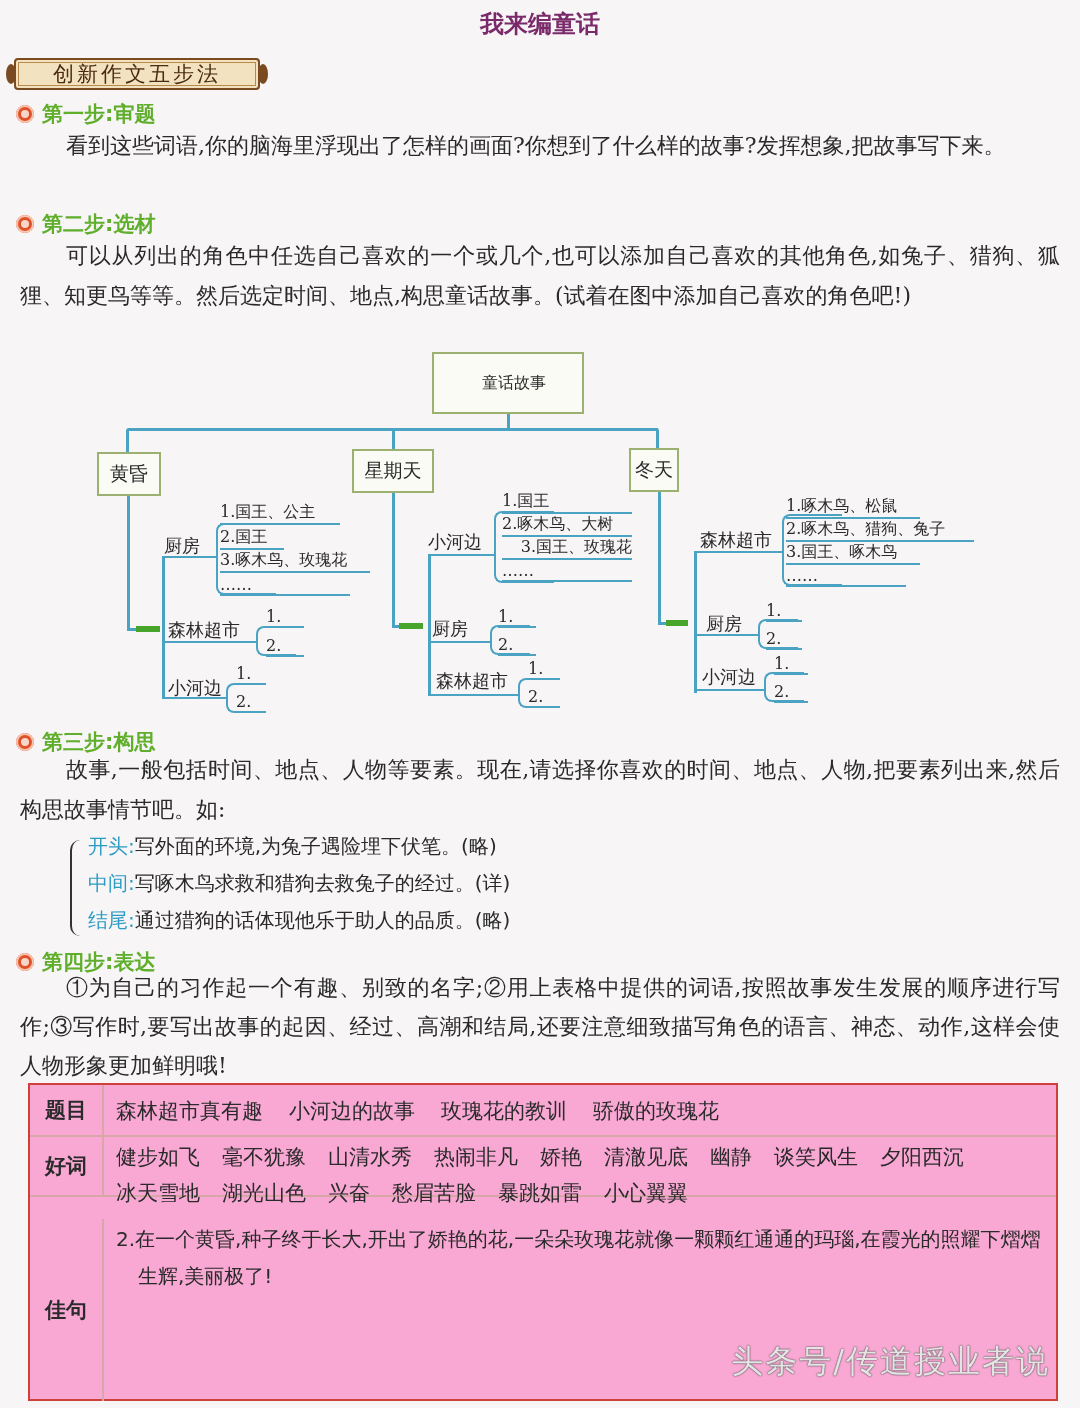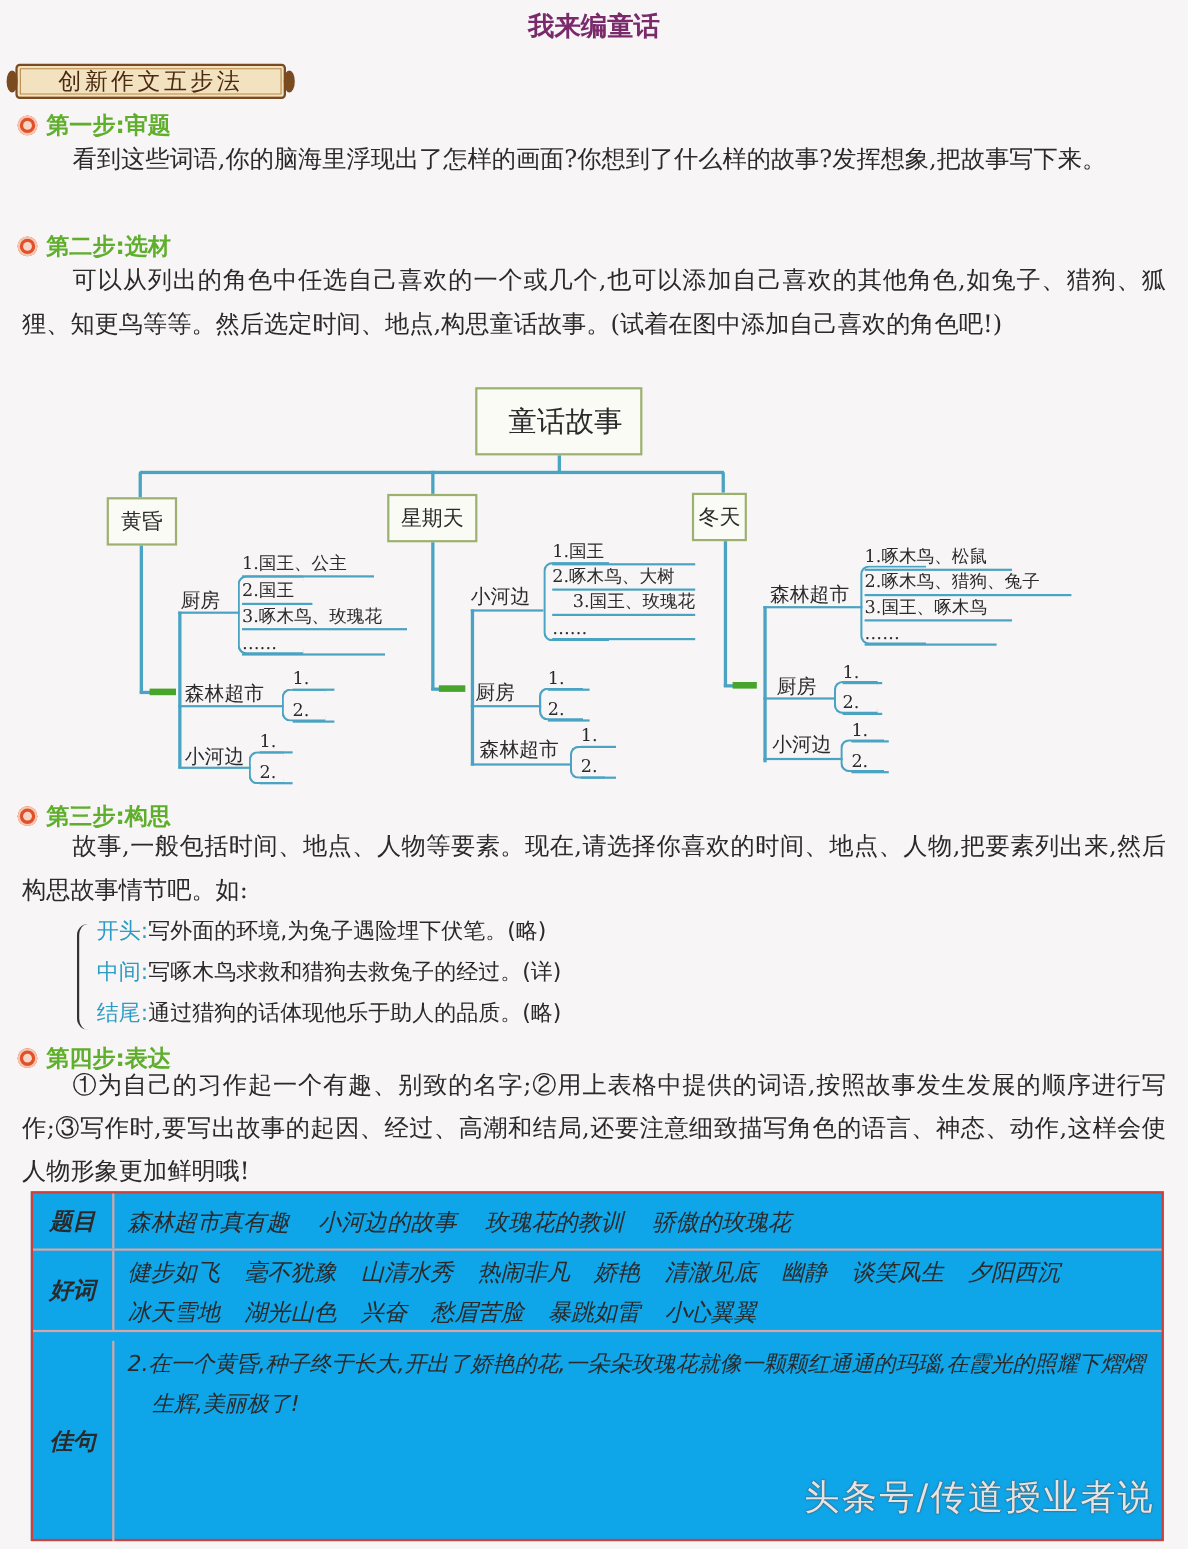--- a/index.html
+++ b/index.html
@@ -65,21 +65,21 @@
   
   .outline-row { font-size: 20px; line-height: 37px; white-space: nowrap; font-family: "DejaVu Sans", sans-serif; }
   .outline-key { color: #2c9cc4; }
   .brace {
     left: 70px; top: 840px; width: 12px; height: 96px;
     border-left: 2px solid #333; border-radius: 10px 0 0 10px;
   }
   
   .table {
     left: 28px; top: 1083px; width: 1030px; height: 318px;
-    border: 2px solid #d0403a; background: #0ea5e9; font-style: italic;
+    border: 2px solid #d0403a; background: #f9a8d4;
   }
   .trow { position: absolute; left: 0; width: 100%; border-bottom: 2px solid #d7a6a6; }
   .trow:last-child { border-bottom: none; }
   .thead {
     position: absolute; left: 0; top: 0; bottom: 0; width: 74px;
     border-right: 2px solid #d7a6a6;
     display: flex; align-items: center; justify-content: center;
     font-family: "DejaVu Sans", sans-serif; font-weight: bold; font-size: 21px;
   }
   .tcell { position: absolute; left: 86px; right: 10px; font-size: 21px; font-family: "DejaVu Sans", sans-serif; }
@@ -103,21 +103,21 @@
 </div>
 <div class="abs para indent" style="top:126px">看到这些词语,你的脑海里浮现出了怎样的画面?你想到了什么样的故事?发挥想象,把故事写下来。</div>
 
 <div class="abs step-head" style="top:210px">
   <span class="flower"></span>
   <span>第二步:选材</span>
 </div>
 <div class="abs para indent" style="top:236px">可以从列出的角色中任选自己喜欢的一个或几个,也可以添加自己喜欢的其他角色,如兔子、猎狗、狐狸、知更鸟等等。然后选定时间、地点,构思童话故事。(试着在图中添加自己喜欢的角色吧!)</div>
 
 <div class="abs" style="left:0;top:0;width:1080px;height:720px;pointer-events:none;">
-  <div class="abs box" style="left:432px;top:352px;width:152px;height:62px;font-size:26px;padding-left:12px;">童话故事</div>
+  <div class="abs box" style="left:432px;top:352px;width:152px;height:62px;font-size:16px;padding-left:12px;">童话故事</div>
 
   <div class="abs line" style="left:507px;top:414px;width:3px;height:16px;"></div>
   <div class="abs line" style="left:128px;top:428px;width:530px;height:3px;"></div>
   <div class="abs line" style="left:126px;top:428px;width:3px;height:28px;border-radius:6px 0 0 0;"></div>
   <div class="abs line" style="left:392px;top:428px;width:3px;height:24px;"></div>
   <div class="abs line" style="left:656px;top:428px;width:3px;height:20px;border-radius:0 6px 0 0;"></div>
 
   <div class="abs box" style="left:97px;top:452px;width:64px;height:44px;">黄昏</div>
   <div class="abs line" style="left:127px;top:496px;width:3px;height:134px;"></div>
   <div class="abs line" style="left:127px;top:628px;width:12px;height:3px;"></div>
@@ -224,21 +224,21 @@
 <div class="abs table">
   <div class="trow" style="top:0;height:52px;">
     <div class="thead">题目</div>
     <div class="tcell words" style="top:12px;column-gap:26px;">
       <span>森林超市真有趣</span>
       <span>小河边的故事</span>
       <span>玫瑰花的教训</span>
       <span>骄傲的玫瑰花</span>
     </div>
   </div>
-  <div class="trow" style="top:52px;height:74px;">
+  <div class="trow" style="top:52px;height:60px;">
     <div class="thead">好词</div>
     <div class="tcell words" style="top:6px;row-gap:8px;column-gap:22px;width:920px;">
       <span>健步如飞</span>
       <span>毫不犹豫</span>
       <span>山清水秀</span>
       <span>热闹非凡</span>
       <span>娇艳</span>
       <span>清澈见底</span>
       <span>幽静</span>
       <span>谈笑风生</span>

